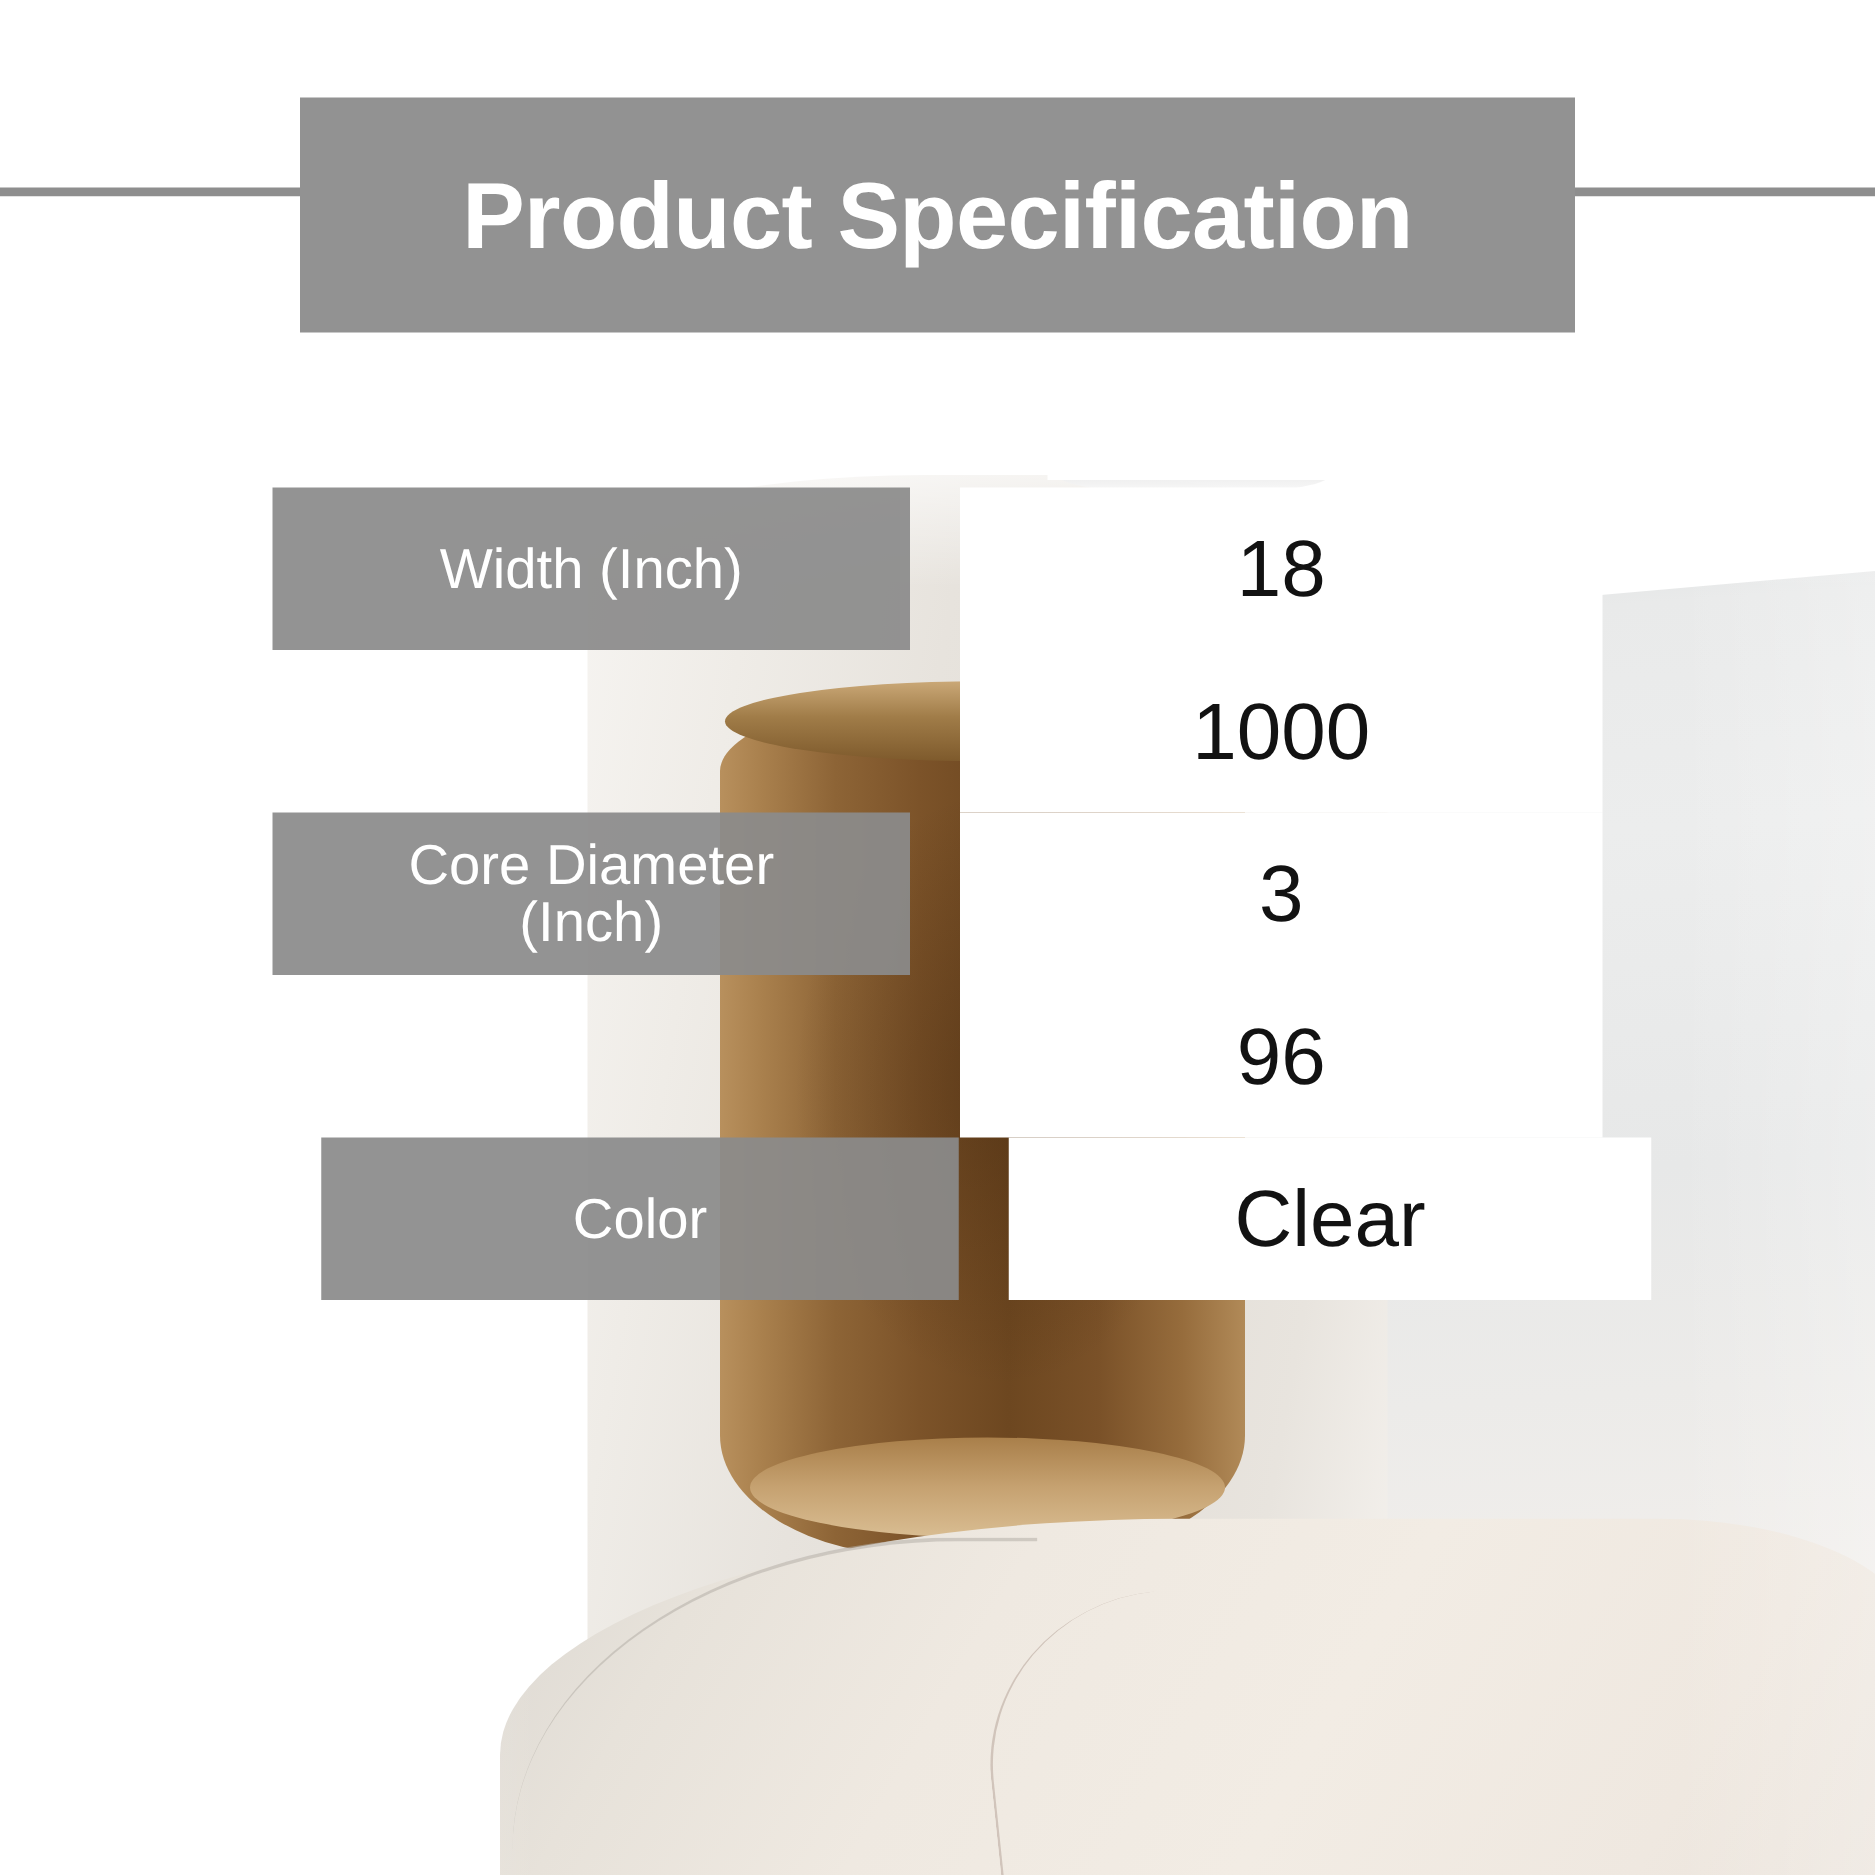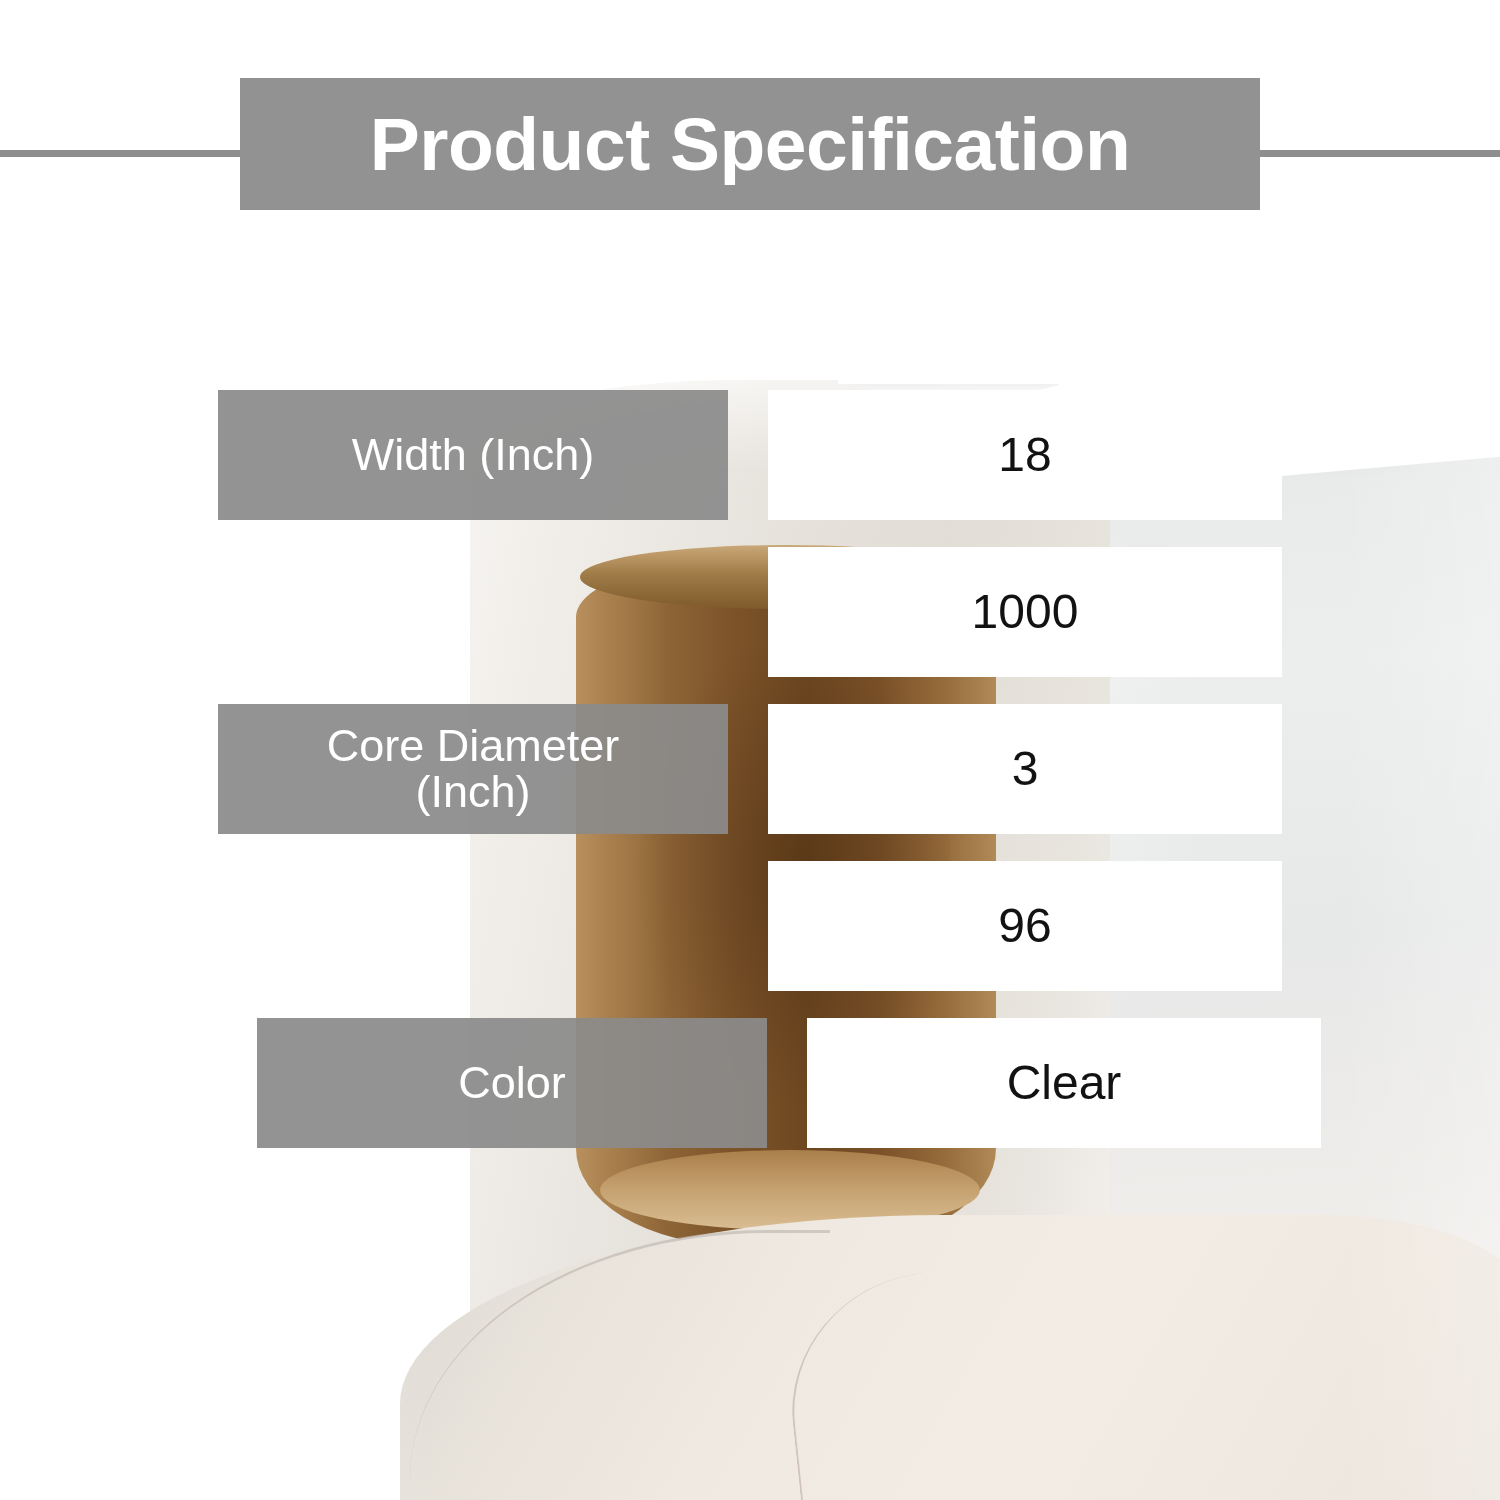--- a/index.html
+++ b/index.html
@@ -174,21 +174,21 @@
     background: #8e8e8e;
   }
   .rule-left  { left: 0px;    width: 242px; }
   .rule-right { left: 1258px; width: 242px; }
 
   .title-banner {
     position: absolute;
     left: 240px;
     top: 78px;
     width: 1020px;
-    height: 132px;
+    height: 188px;
     background: #929292;
     display: flex;
     align-items: center;
     justify-content: center;
   }
   .title-text {
     color: #ffffff;
     font-family: "Liberation Sans", sans-serif;
     font-size: 75px;
     font-weight: 700;
@@ -200,21 +200,20 @@
   
   .spec-table {
     position: absolute;
     left: 218px;
     top: 390px;
     width: 1064px;
   }
   .spec-row {
     position: relative;
     height: 130px;
-    margin-bottom: 27px;
   }
   .spec-row:last-child { margin-bottom: 0; margin-left: 39px; }
 
   .spec-label {
     position: absolute;
     left: 0;
     top: 0;
     width: 510px;
     height: 130px;
     background: rgba(139,139,139,0.93);
@@ -242,21 +241,21 @@
     height: 130px;
     background: #ffffff;
     display: flex;
     align-items: center;
     justify-content: center;
   }
   .spec-value-text {
     color: #121212;
     font-family: "Liberation Sans", sans-serif;
     font-weight: 300;
-    font-size: 48px;
+    font-size: 64px;
     line-height: 1;
     text-align: center;
   }
 </style>
 </head>
 <body>
 
 <div id="canvas">
 
   <div class="photo">

